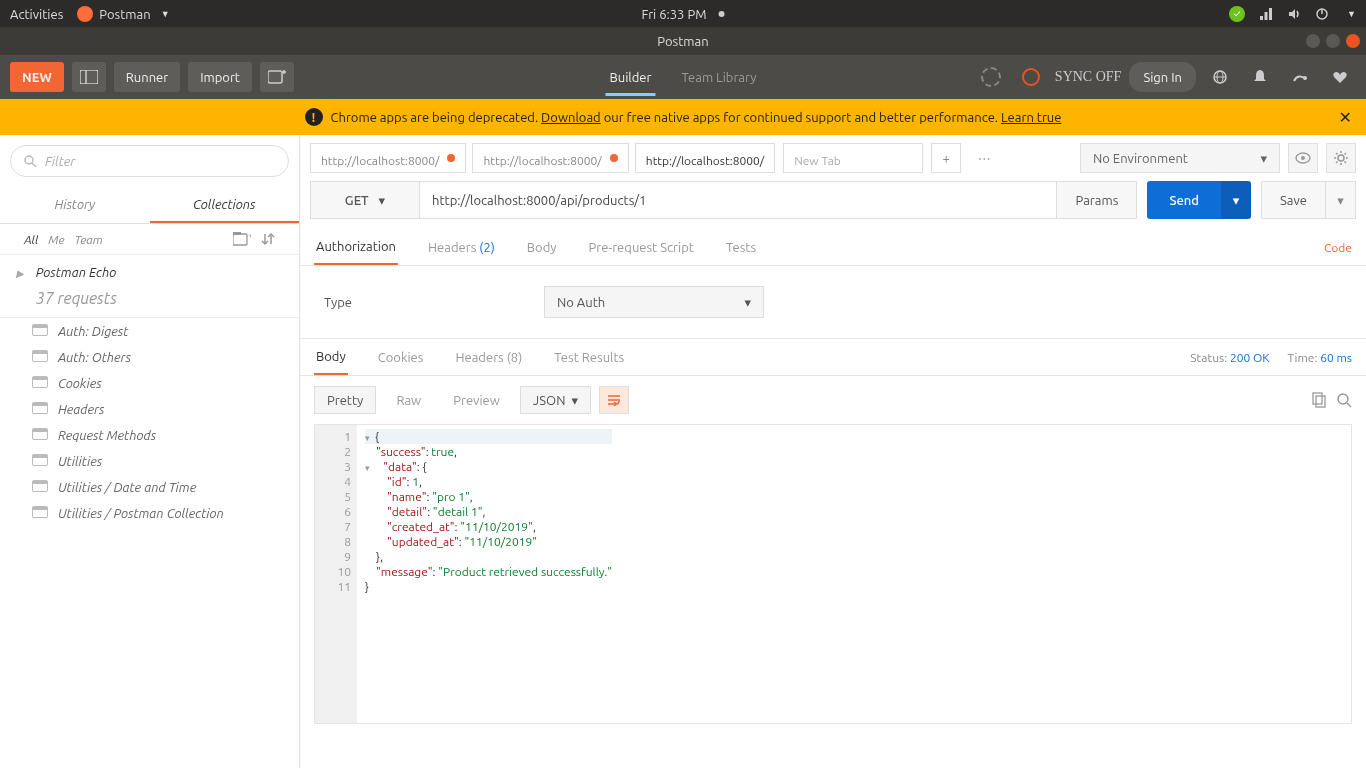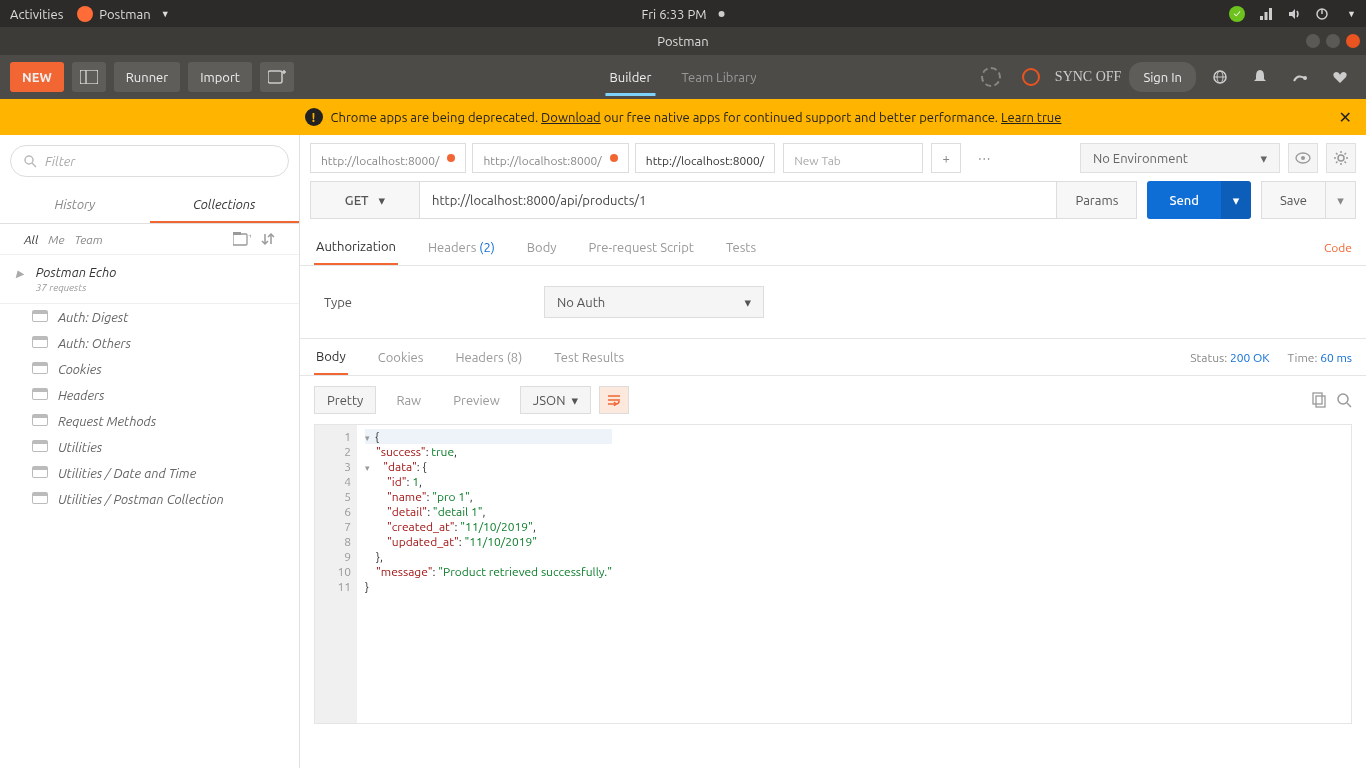--- a/index.html
+++ b/index.html
@@ -54,21 +54,21 @@
 .sb-filter .fbox { height:32px; border:1px solid #ddd; border-radius:16px; display:flex; align-items:center; padding:0 12px; color:#aaa; gap:8px; }
 .sb-tabs { display:flex; border-bottom:1px solid #e0e0e0; }
 .sb-tabs .t { flex:1; text-align:center; padding:10px 0; color:#888; cursor:pointer; }
 .sb-tabs .t.active { color:#333; border-bottom:2px solid #f26633; }
 .sb-row { display:flex; align-items:center; padding:8px 24px; border-bottom:1px solid #f0f0f0; color:#888; font-size:12px; gap:10px; }
 .sb-row .flt { color:#333; }
 .sb-row .icons { margin-left:auto; display:flex; gap:10px; color:#888; }
 .sb-collection { padding:10px 12px 10px 16px; border-bottom:1px solid #f0f0f0; display:flex; gap:12px; align-items:flex-start; cursor:pointer; }
 .sb-collection .chev { color:#aaa; font-size:10px; margin-top:3px; }
 .sb-collection .name { font-size:13px; color:#333; }
-.sb-collection .sub { font-size:10px; color:#999; margin-top:3px; }
+.sb-collection .sub { font-size:16px; color:#999; margin-top:10px; }
 .sb-folder { padding:6px 12px 6px 20px; display:flex; align-items:flex-start; gap:10px; color:#666; font-size:13px; cursor:pointer;margin-left:12px; }
 .sb-folder .ficon { width:16px; height:12px; border:1.5px solid #bbb; border-radius:2px; border-top:4px solid #bbb; }
 
 
 .tabs-row { display:flex; align-items:center; padding:8px 10px; gap:8px; }
 .req-tab { border:1px solid #ddd; height:30px; padding:10px 10px; display:flex; align-items:flex-start; gap:8px; font-size:12px; color:#888; min-width:140px; cursor:pointer; }
 .req-tab.active { color:#333; background:#fff; }
 .req-tab .dot { width:8px; height:8px; background:#f26633; border-radius:50%; }
 .req-tab.new { color:#aaa; }
 .plus-tab { width:30px; height:30px; border:1px solid #ddd; display:flex; align-items:center; justify-content:center; color:#888; cursor:pointer; }

